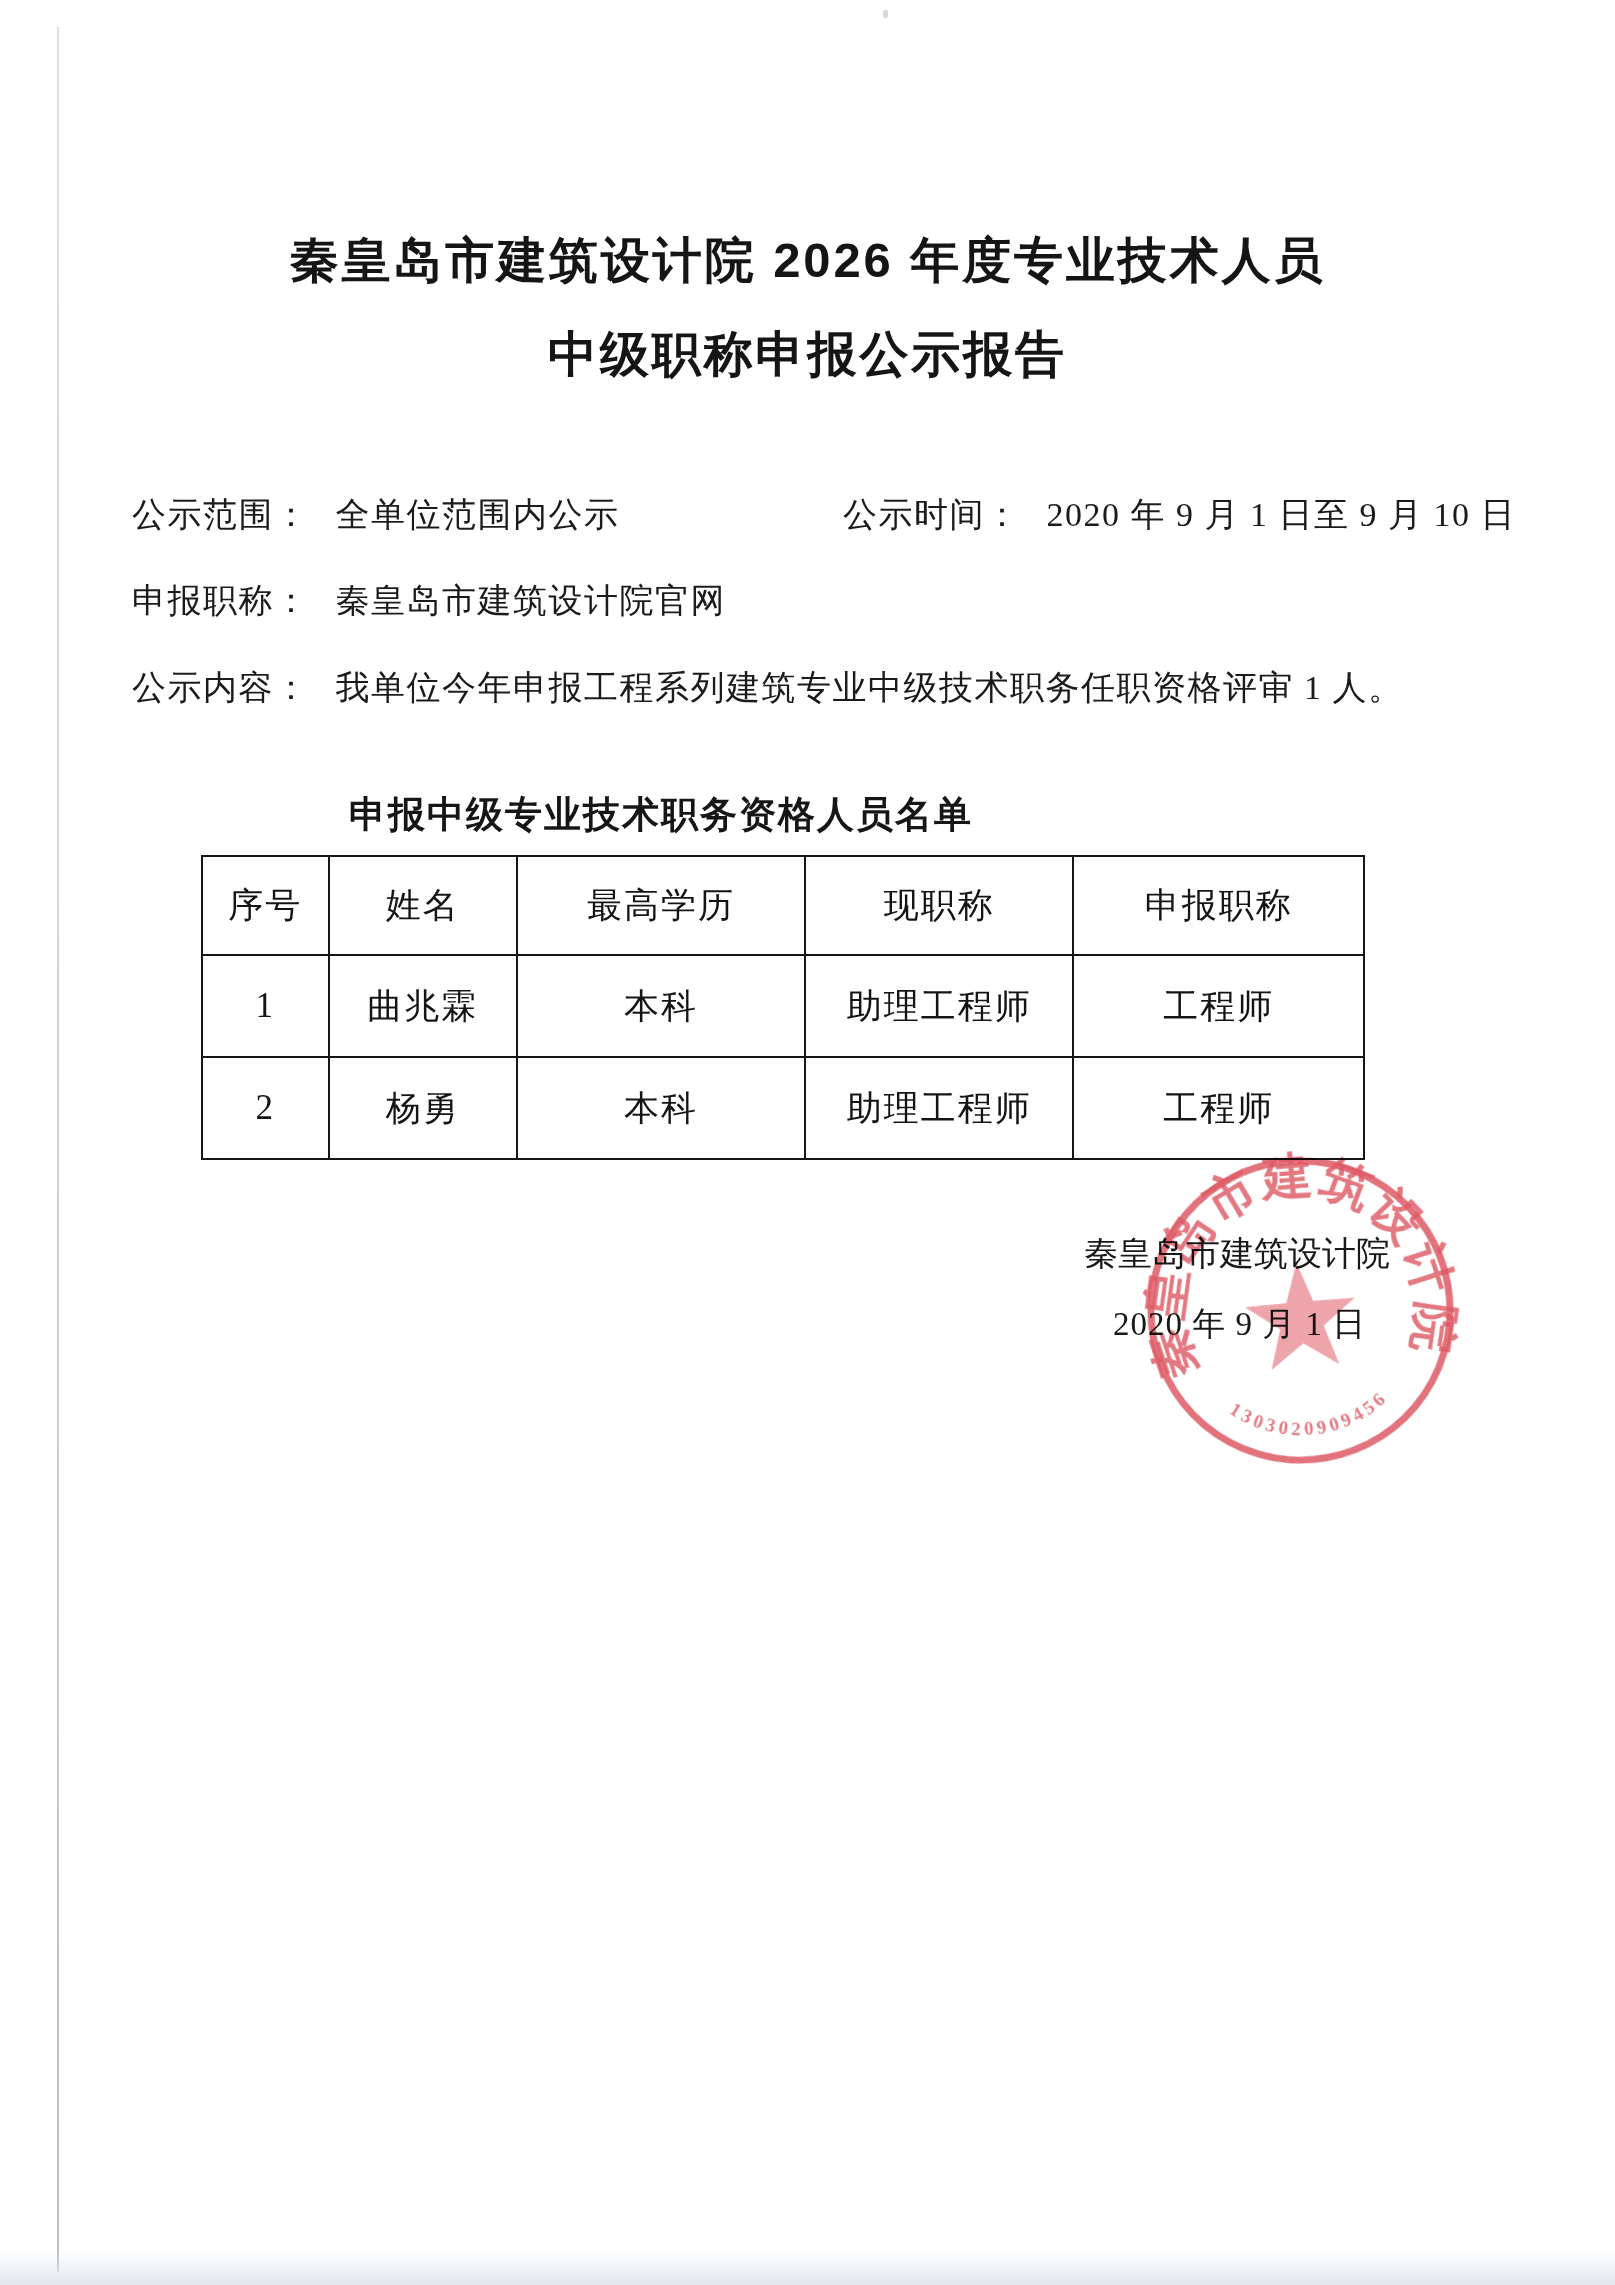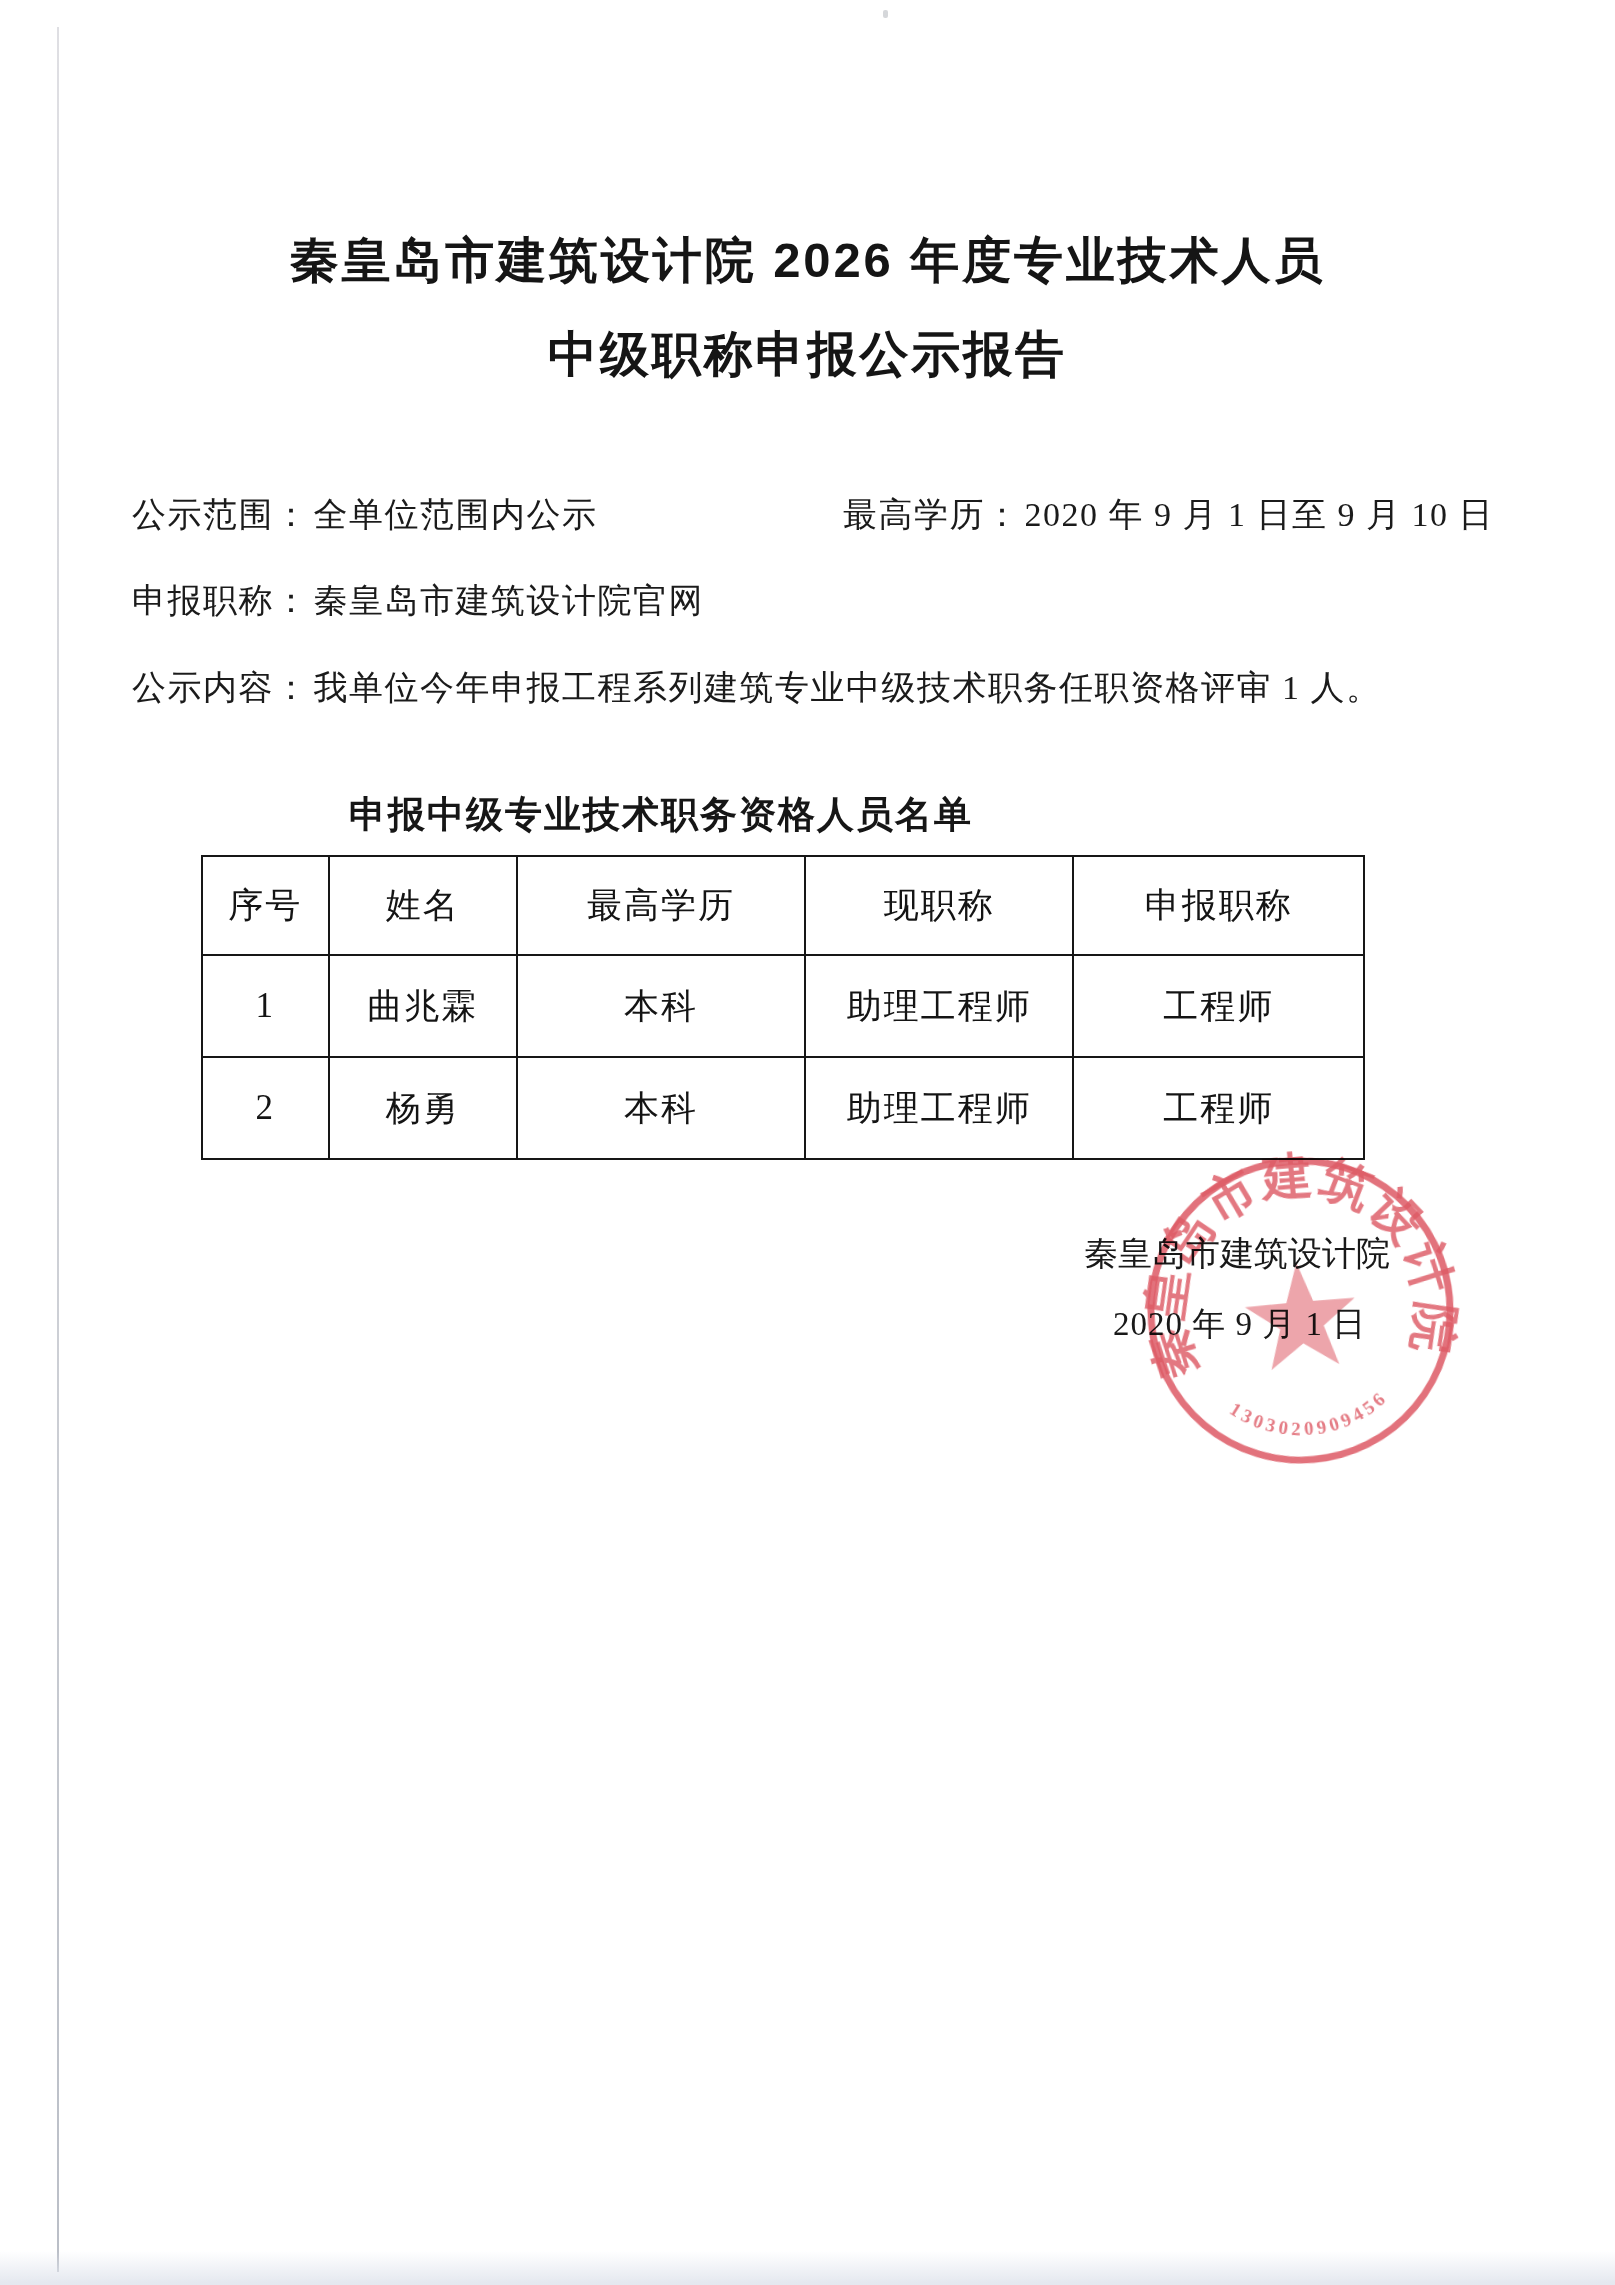--- a/index.html
+++ b/index.html
@@ -22,21 +22,21 @@
 
   .title-line{
     position:absolute;left:0;width:1615px;text-align:center;
     font-family:"Liberation Sans", sans-serif;font-weight:700;
     font-size:49px;letter-spacing:2.9px;white-space:nowrap;color:#151515;
   }
   .title-1{top:228px;}
   .title-2{top:322px;}
 
   .field{position:absolute;font-size:34px;letter-spacing:1.5px;white-space:nowrap;color:#1b1b1b;}
-  .field .value{margin-left:4px;}
+  .field .value{margin-left:26px;}
   .field-scope{left:132px;top:492px;}
   .field-time{left:843px;top:492px;}
   .field-place{left:132px;top:578px;}
   .field-content{left:132px;top:665px;}
 
   .table-title{
     position:absolute;left:0;top:790px;width:1322px;text-align:center;
     font-size:37px;font-weight:700;letter-spacing:2px;color:#161616;
   }
 
@@ -70,21 +70,21 @@
 <div class="scan-bottom-shadow"></div>
 <div class="scan-speck"></div>
 
 <div class="title-line title-1">秦皇岛市建筑设计院 2026 年度专业技术人员</div>
 <div class="title-line title-2">中级职称申报公示报告</div>
 
 <div class="field field-scope">
   <span class="label">公示范围：</span><span class="value">全单位范围内公示</span>
 </div>
 <div class="field field-time">
-  <span class="label">最高学历：</span><span class="value">2020 年 9 月 1 日至 9 月 10 日</span>
+  <span class="label">公示时间：</span><span class="value">2020 年 9 月 1 日至 9 月 10 日</span>
 </div>
 <div class="field field-place">
   <span class="label">申报职称：</span><span class="value">秦皇岛市建筑设计院官网</span>
 </div>
 <div class="field field-content">
   <span class="label">公示内容：</span><span class="value">我单位今年申报工程系列建筑专业中级技术职务任职资格评审 1 人。</span>
 </div>
 
 <div class="table-title">申报中级专业技术职务资格人员名单</div>
 

